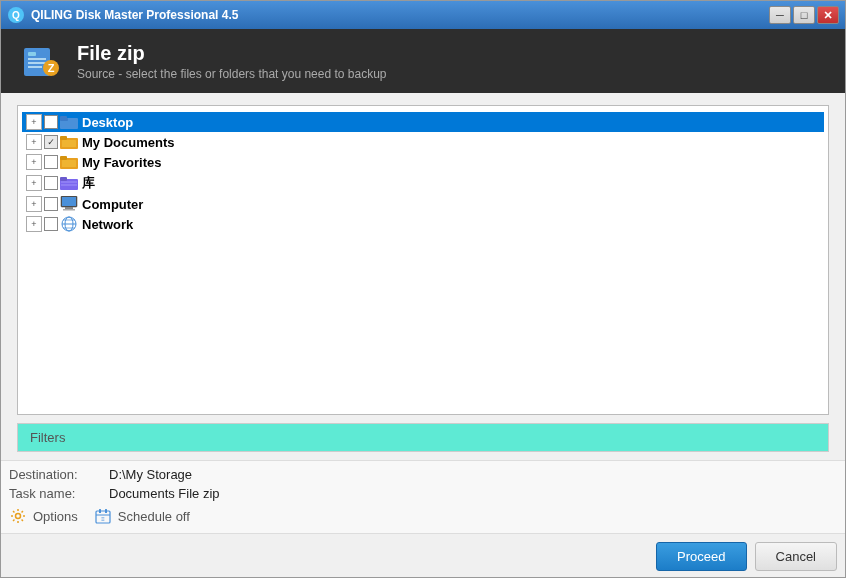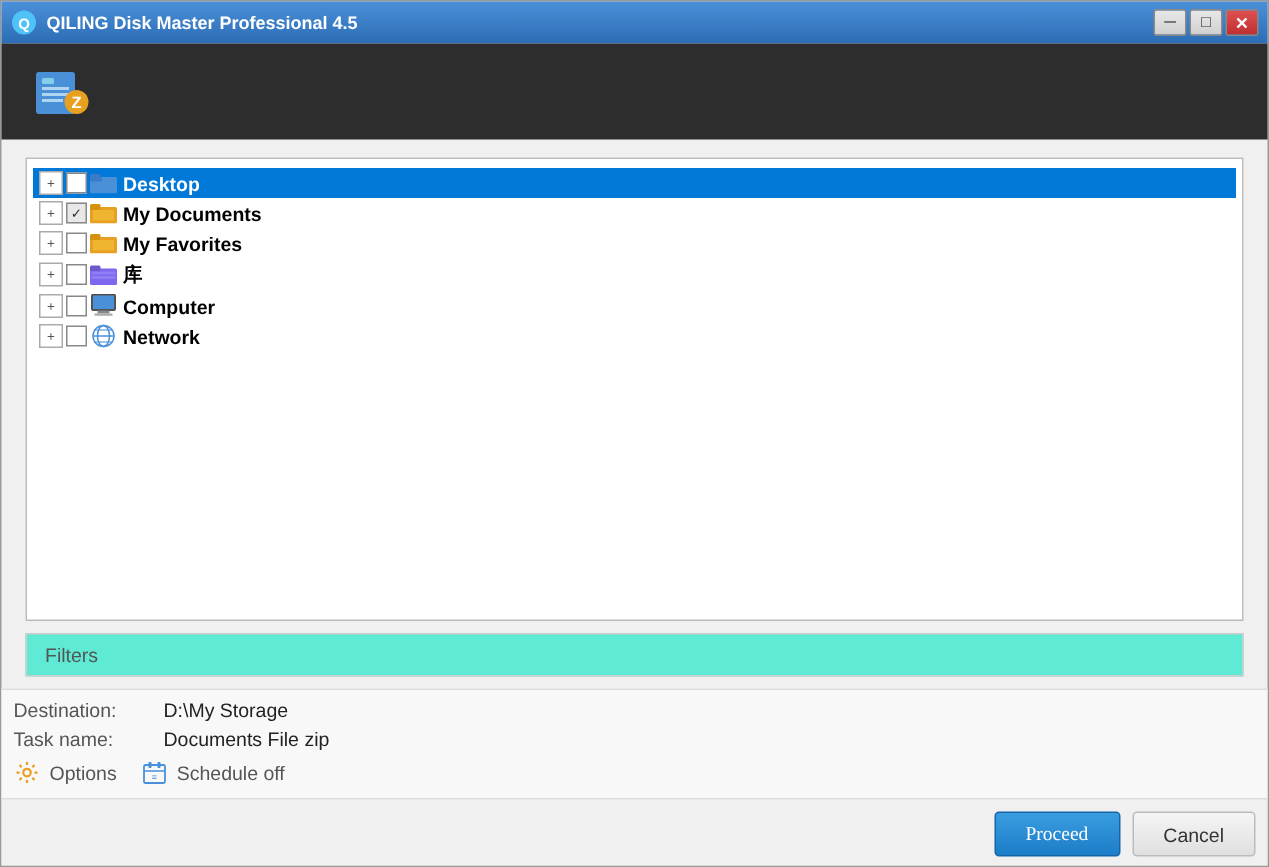--- a/index.html
+++ b/index.html
@@ -278,21 +278,20 @@
       font-size: 13px;
       border-radius: 3px;
       cursor: pointer;
       font-family: inherit;
     }
 
     .btn-primary {
       background: linear-gradient(to bottom, #3a9de0, #1c7dc8);
       color: white;
       border: 1px solid #1565a8;
-      font-family: Liberation Serif, serif;
     }
 
     .btn-secondary {
       background: linear-gradient(to bottom, #f5f5f5, #e0e0e0);
       color: #333;
       border: 1px solid #bbb;
     }
 
     .level1 { padding-left: 4px; }
     .level2 { padding-left: 20px; }
@@ -323,20 +322,24 @@
       <svg width="38" height="38" viewBox="0 0 38 38">
         <rect x="2" y="6" width="26" height="28" rx="2" fill="#4a90d9"></rect>
         <rect x="6" y="10" width="8" height="4" rx="1" fill="#87ceeb"></rect>
         <rect x="6" y="16" width="18" height="2" fill="#aed6f1"></rect>
         <rect x="6" y="20" width="18" height="2" fill="#aed6f1"></rect>
         <rect x="6" y="24" width="14" height="2" fill="#aed6f1"></rect>
         <circle cx="29" cy="26" r="8" fill="#e8a020"></circle>
         <text x="29" y="30" text-anchor="middle" font-size="11" fill="white" font-weight="bold">Z</text>
       </svg>
     </div>
+    <div class="header-text">
+      <h1>File zip</h1>
+      <p>Source - select the files or folders that you need to backup</p>
+    </div>
   </div>
 
   <div class="main-content">
 
     <div class="tree-area">
 
       <div class="tree-item level1 selected">
         <div class="expand-btn">+</div>
         <div class="checkbox"></div>
         <div class="folder-icon">

